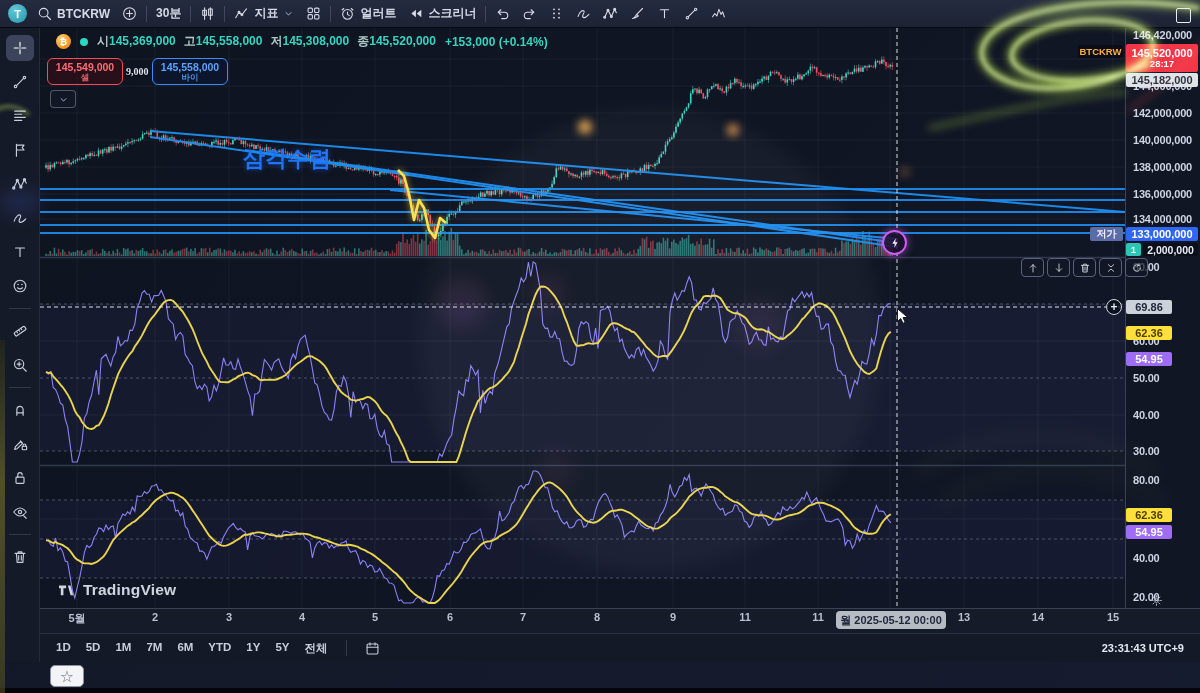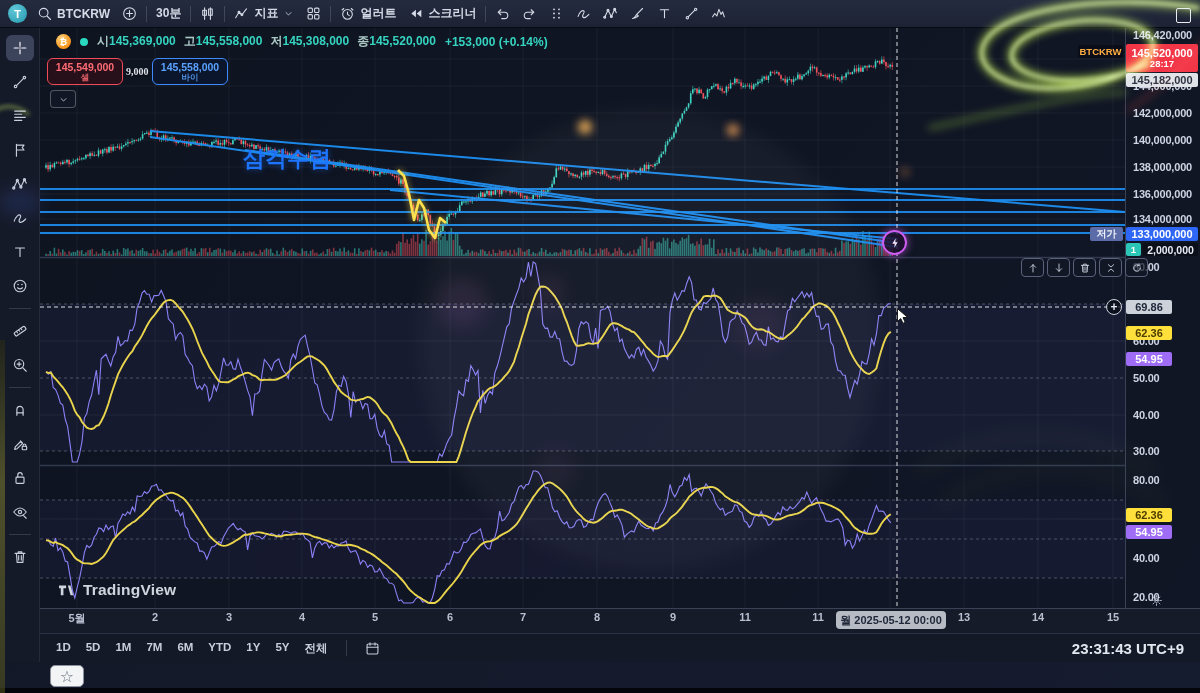--- a/index.html
+++ b/index.html
@@ -63,21 +63,21 @@
     color:#d3d9e6;display:flex;align-items:center;justify-content:center;font-size:11px;}
   
   #taxis{left:40px;top:608px;width:1160px;height:25px;background:#161b29;z-index:8;
     border-top:1px solid #3a4256;box-sizing:border-box;}
   .ttick{position:absolute;top:2px;transform:translateX(-50%);color:#b8bfcf;font-size:11px;font-weight:700;}
   
   #rbar{left:40px;top:633px;width:1160px;height:29px;background:#141927;z-index:8;
     border-top:1px solid #2a3144;display:flex;align-items:center;gap:15px;
     padding:0 16px;box-sizing:border-box;color:#c8cedb;font-size:11.5px;font-weight:700;}
   .rng{cursor:default;}
-  #clock{margin-left:auto;color:#e2e7f0;font-size:15px;font-weight:800;}
+  #clock{margin-left:auto;color:#e2e7f0;font-size:11px;font-weight:800;}
   
   #tabs{left:0;top:662px;width:1200px;height:26px;z-index:8;
     background:linear-gradient(#c9cdd4,#adb2bb);display:flex;align-items:center;
     gap:46px;padding-left:102px;box-sizing:border-box;color:#20283a;font-size:12.5px;font-weight:800;}
   #starbox{left:50px;top:665px;width:32px;height:20px;background:#f3f4f6;border:1px solid #8d939d;
     border-radius:5px;z-index:9;display:flex;align-items:center;justify-content:center;color:#6b7280;}
   #bstrip{left:0;top:688px;width:1200px;height:5px;background:#03050a;z-index:9;}
   
   #wm{left:58px;top:581px;z-index:12;display:flex;align-items:center;gap:7px;
     color:rgba(235,240,248,.88);font-size:15.5px;font-weight:800;letter-spacing:.2px;}

